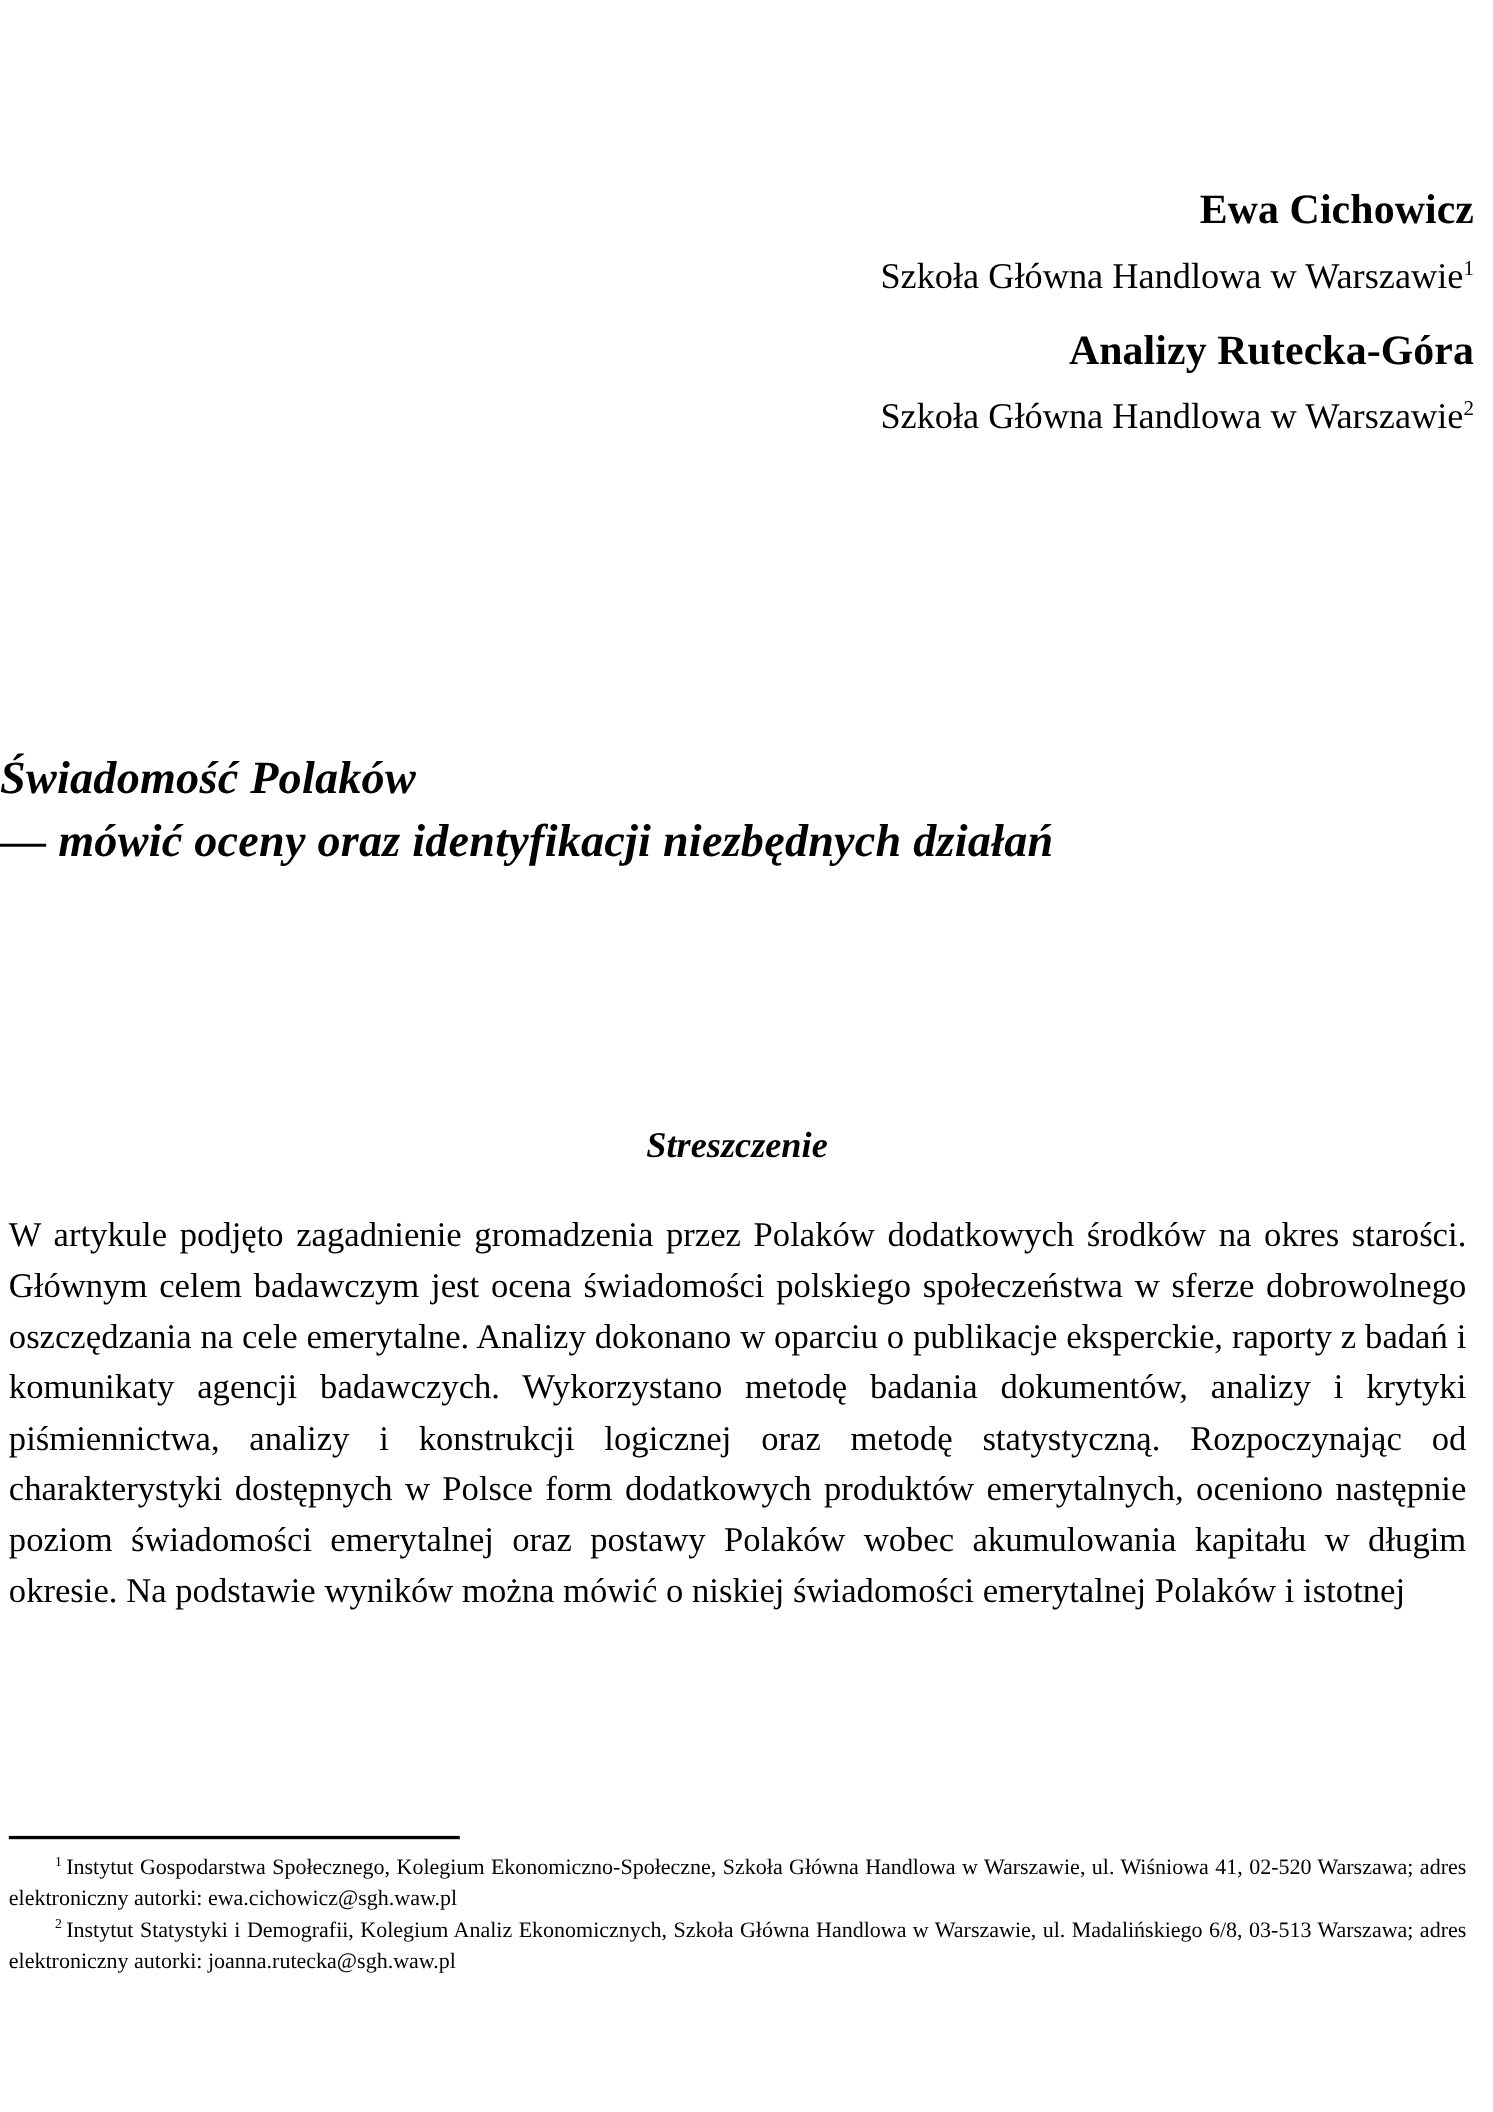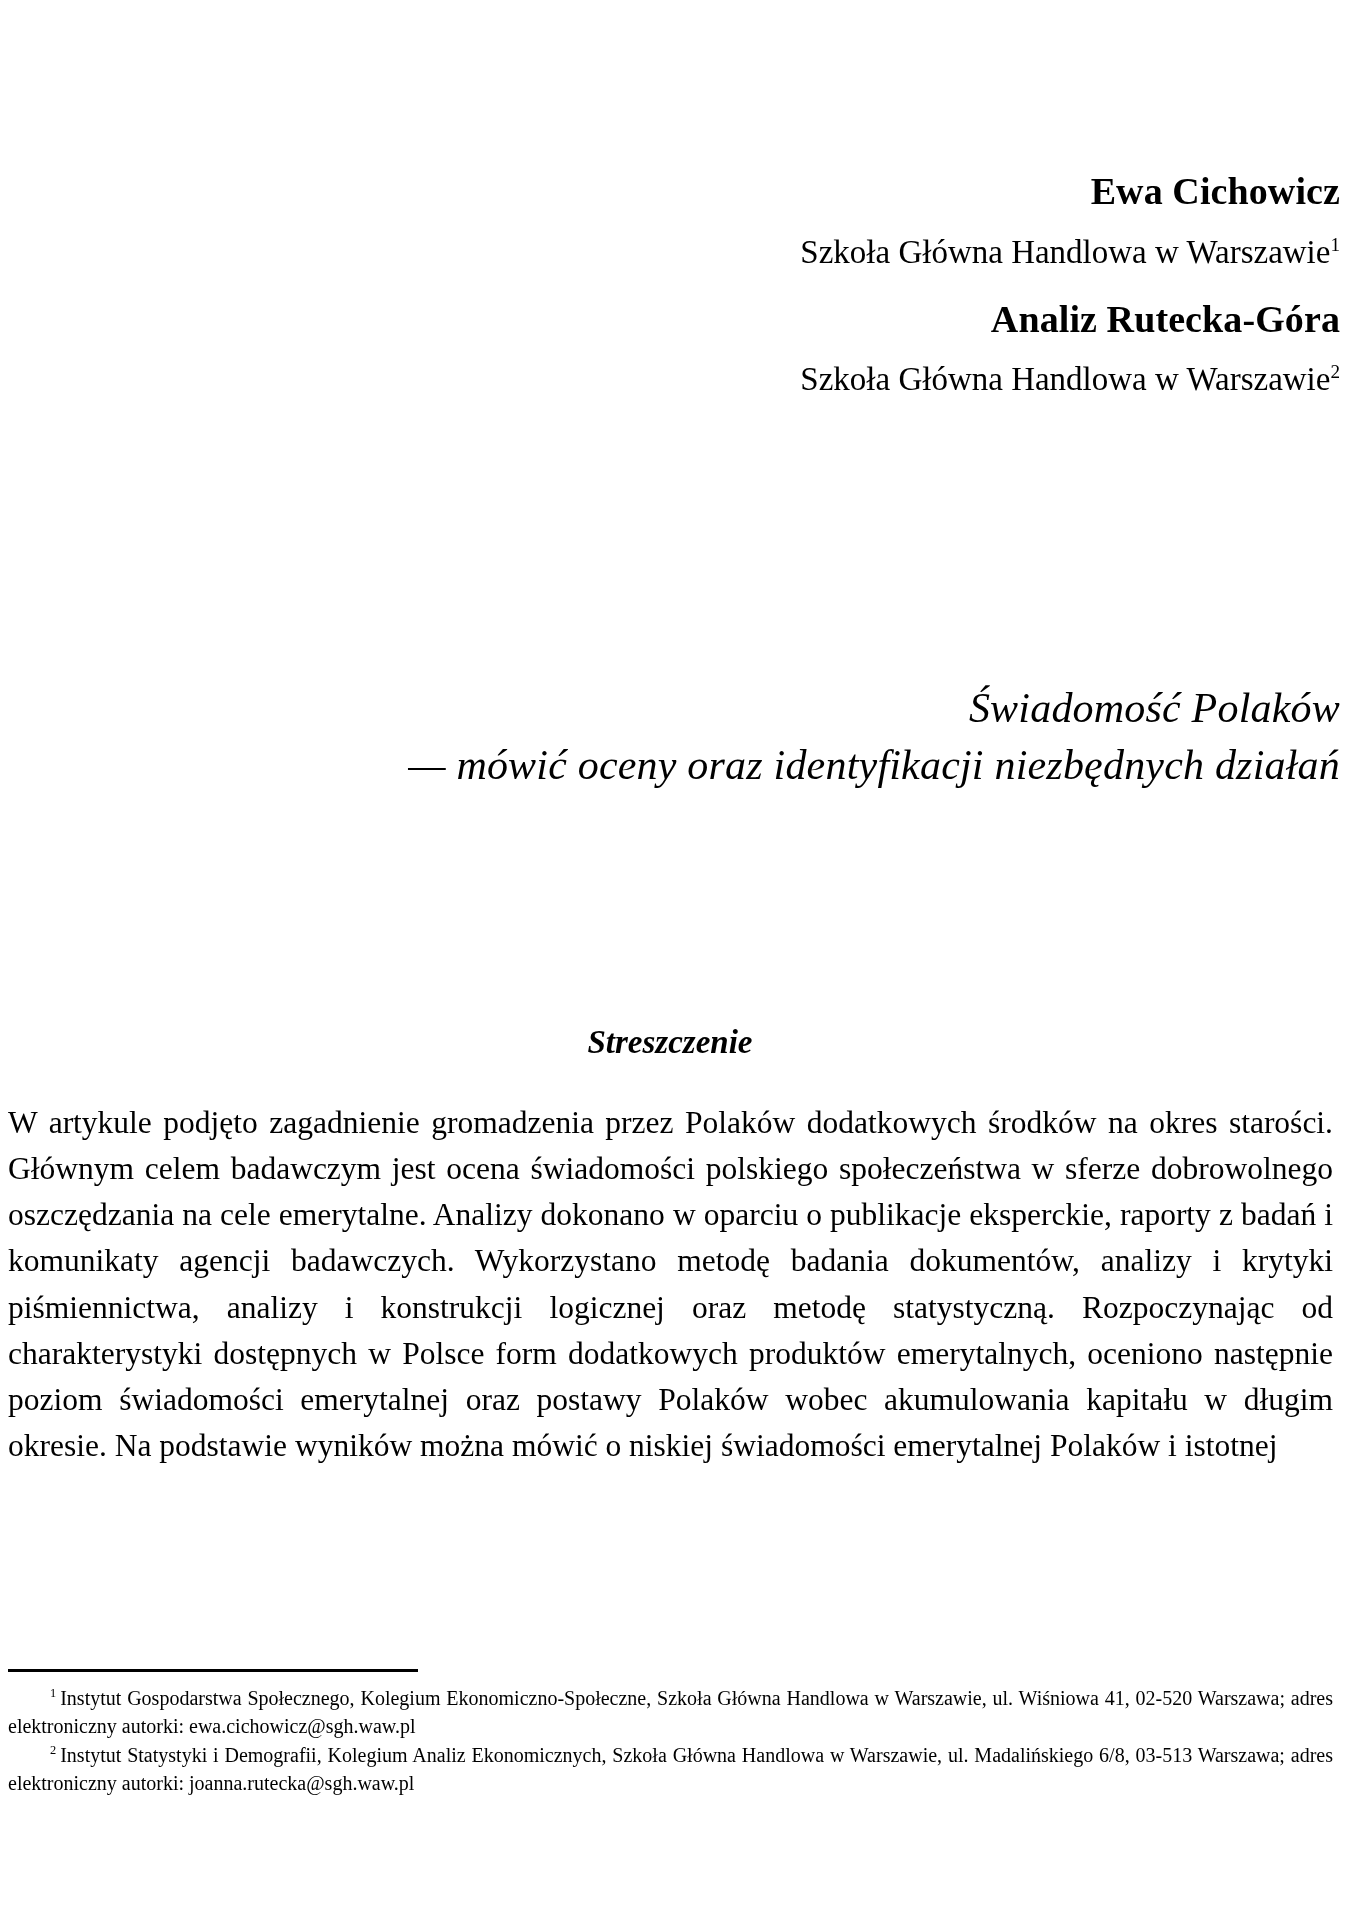--- a/index.html
+++ b/index.html
@@ -62,23 +62,22 @@
     line-height: 0;
     letter-spacing: 0;
   }
 
   
   .title {
     position: absolute;
     left: 0;
     top: 640px;
     width: 1340px;
-    text-align: right;
     font-size: 42px;
-    font-weight: normal;
+    font-weight: bold;
     font-style: italic;
     line-height: 1.36;
     letter-spacing: 0.2px;
   }
   .title .tline {
     display: block;
     white-space: nowrap;
   }
 
   
@@ -145,21 +144,21 @@
 <div class="page">
 
   <div class="authors">
 
     <div class="author-name">Ewa Cichowicz</div>
 
     <div class="author-affil">
       <span>Szkoła Główna Handlowa w Warszawie</span><sup class="fn">1</sup>
     </div>
 
-    <div class="author-name author-block-2">Analiz Rutecka-Góra</div>
+    <div class="author-name author-block-2">Analizy Rutecka-Góra</div>
 
     <div class="author-affil">
       <span>Szkoła Główna Handlowa w Warszawie</span><sup class="fn">2</sup>
     </div>
 
   </div>
 
   <h1 class="title">
     <span class="tline">Świadomość Polaków</span>
     <span class="tline">— mówić oceny oraz identyfikacji niezbędnych działań</span>

